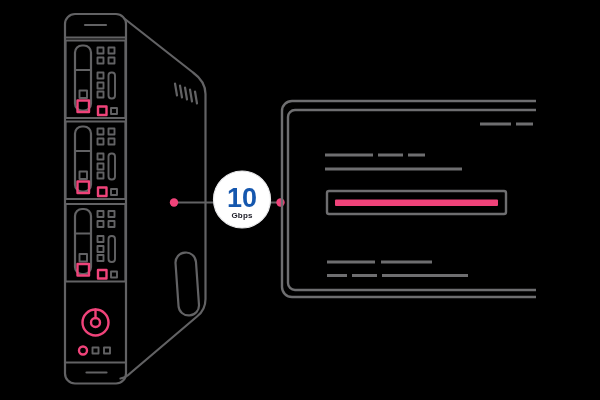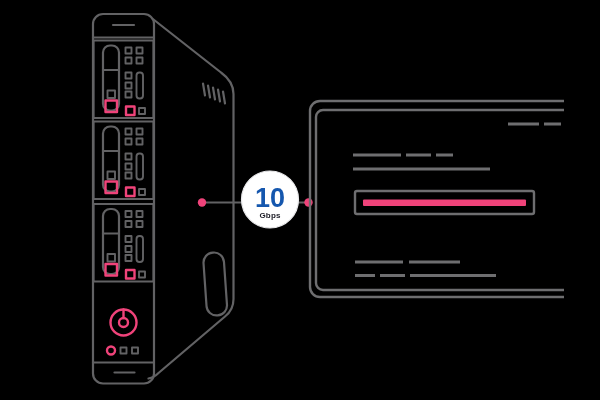--- a/index.html
+++ b/index.html
@@ -8,21 +8,21 @@
     --outline_soft:#6e6e70;
     --accent_pink:#F0437A;
     --accent_blue:#1557AE;
     --badge_bg:#FFFFFF;
     --badge_border:#E9E9EB;
     --badge_unit:#20202A;
   }
   html,body{margin:0;padding:0;background:var(--background);}
   .stage{
     position:relative;width:536px;height:400px;background:var(--background);
-    overflow:hidden;font-family:"Liberation Sans","DejaVu Sans",sans-serif;padding-left:28px;
+    overflow:hidden;font-family:"Liberation Sans","DejaVu Sans",sans-serif;
   }
   svg{display:block}
   
   .s{fill:none;stroke:var(--outline);stroke-width:2.2;stroke-linejoin:round;stroke-linecap:round;}
   .s-thin{fill:none;stroke:var(--outline);stroke-width:1.9;stroke-linejoin:round;}
   .s-pink{fill:none;stroke:var(--accent_pink);stroke-width:2.4;stroke-linejoin:round;stroke-linecap:round;}
   .f-pink{fill:var(--accent_pink);stroke:none;}
   .m{fill:none;stroke:var(--outline_soft);stroke-width:2.4;stroke-linejoin:round;}
   .m-line{fill:none;stroke:var(--outline_soft);stroke-width:3;stroke-linecap:butt;}
   .badge-circle{fill:var(--badge_bg);stroke:var(--badge_border);stroke-width:1.2;}

